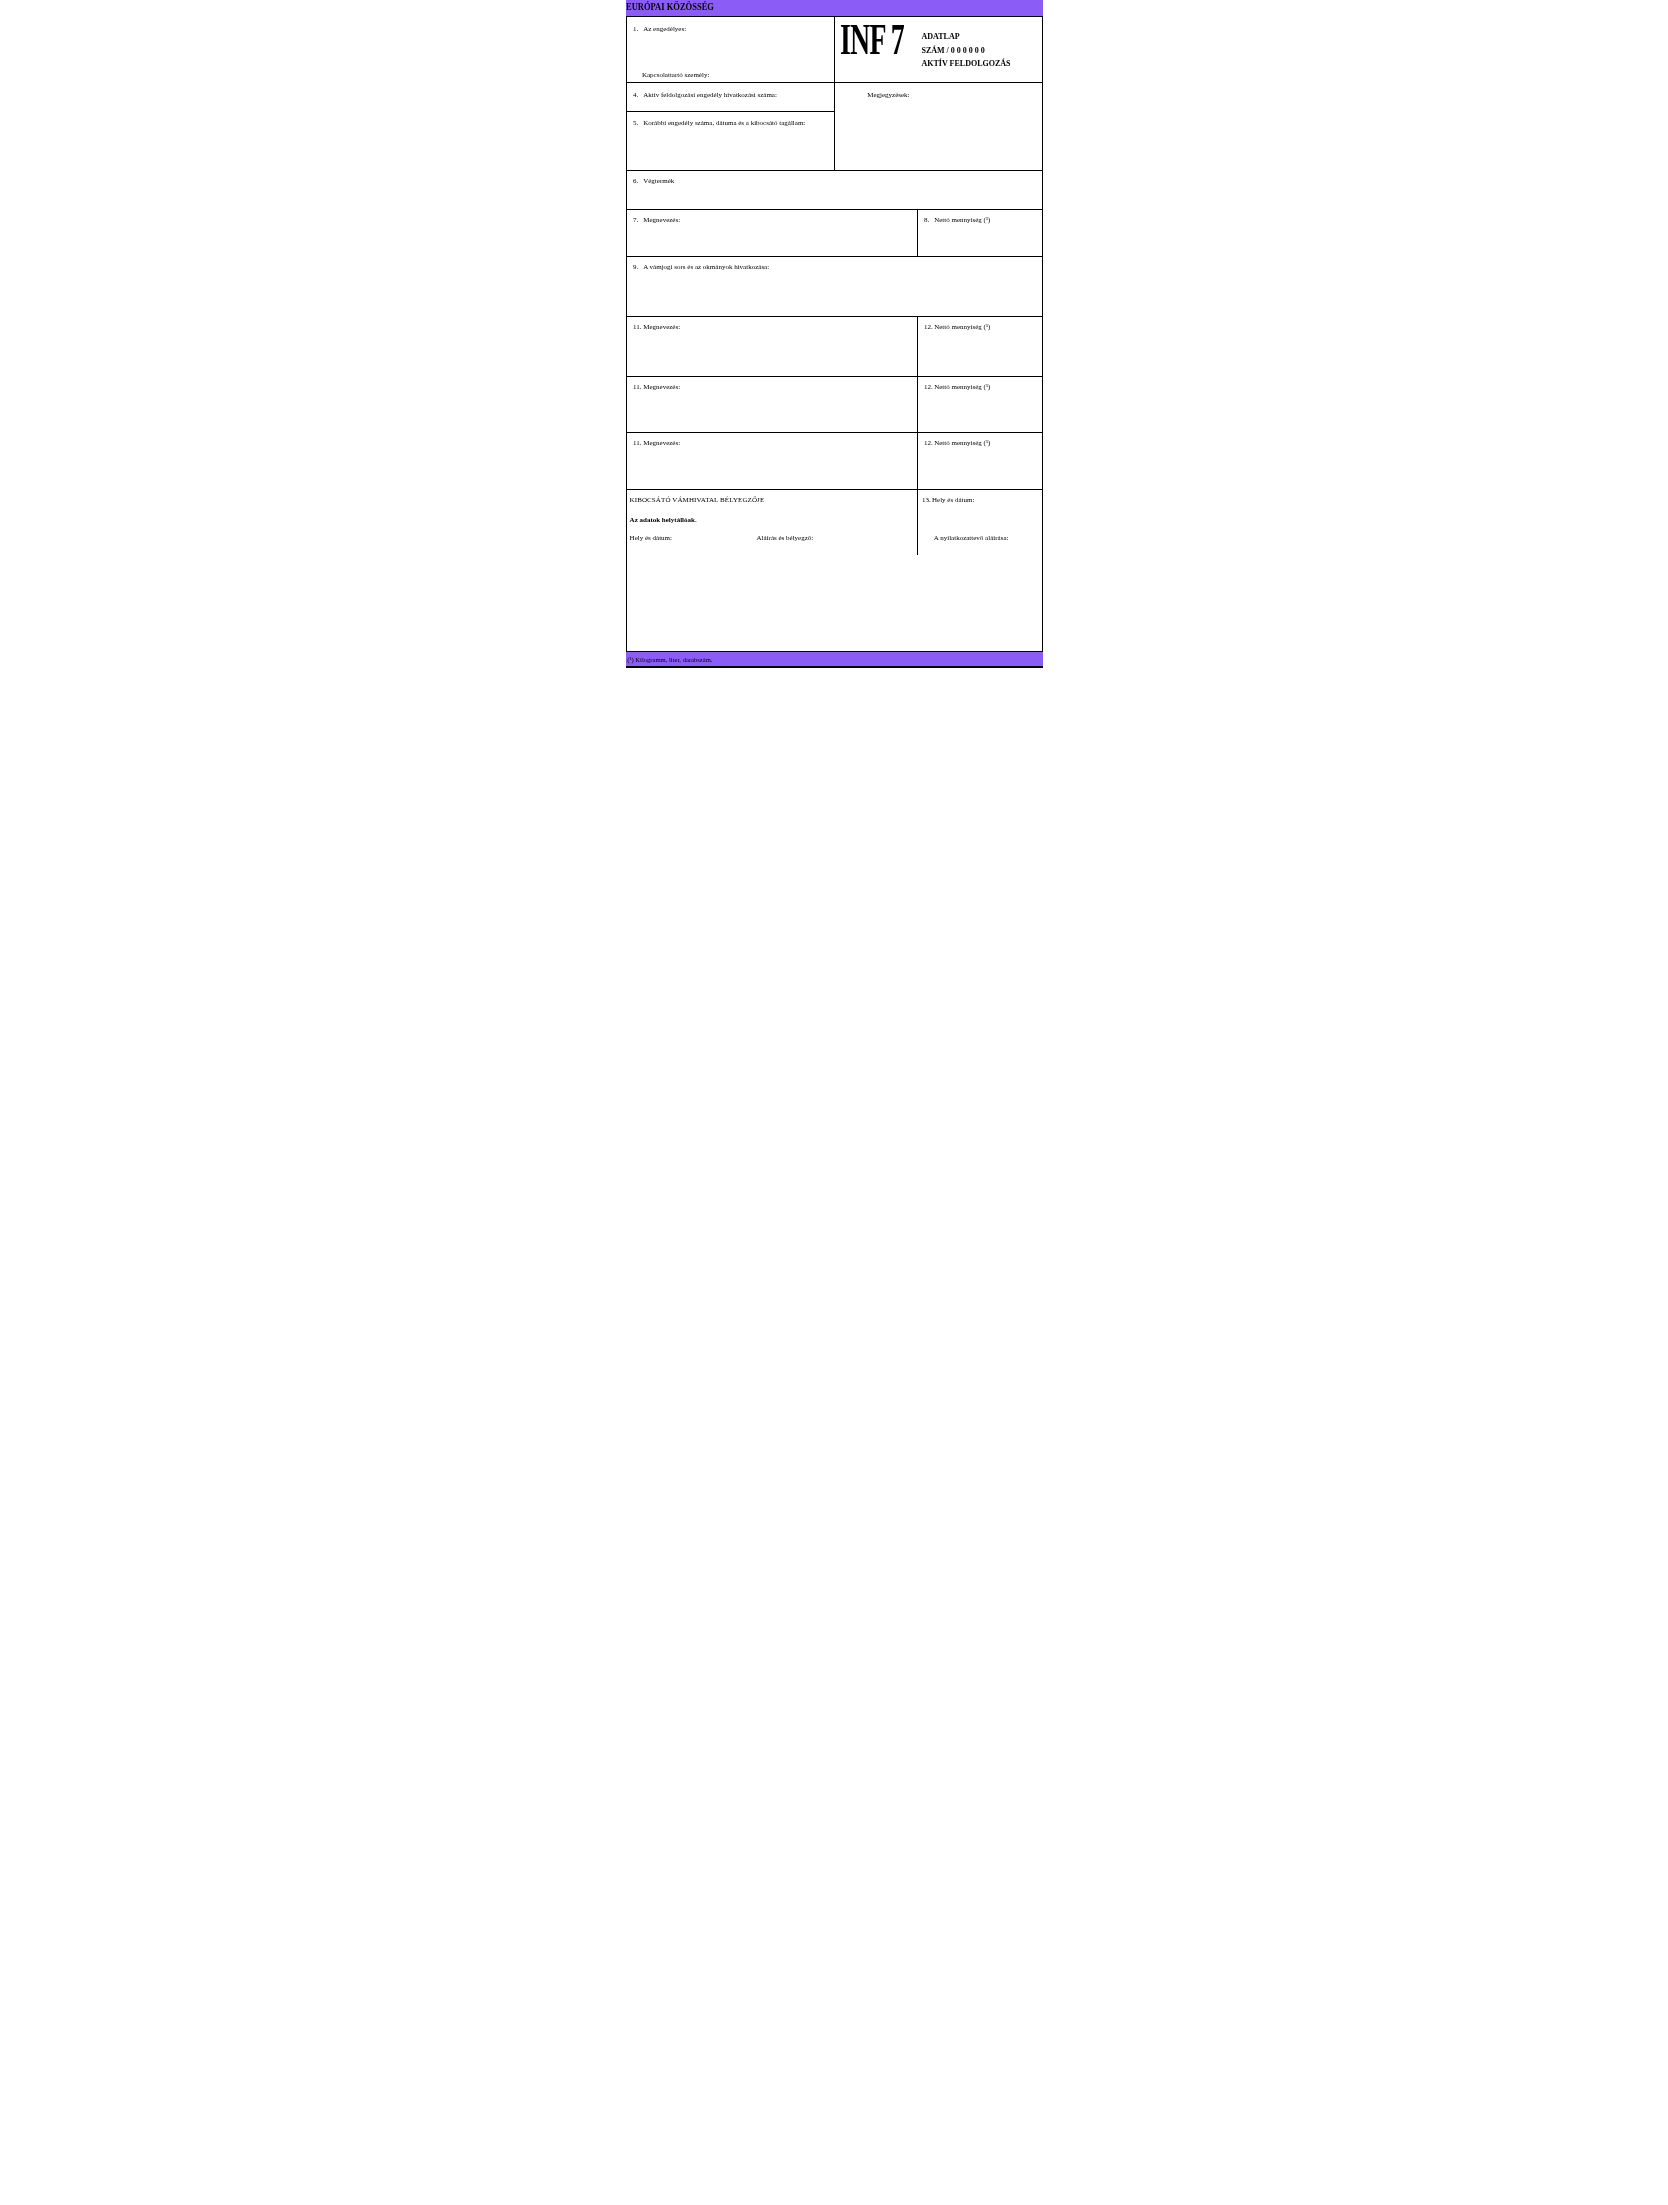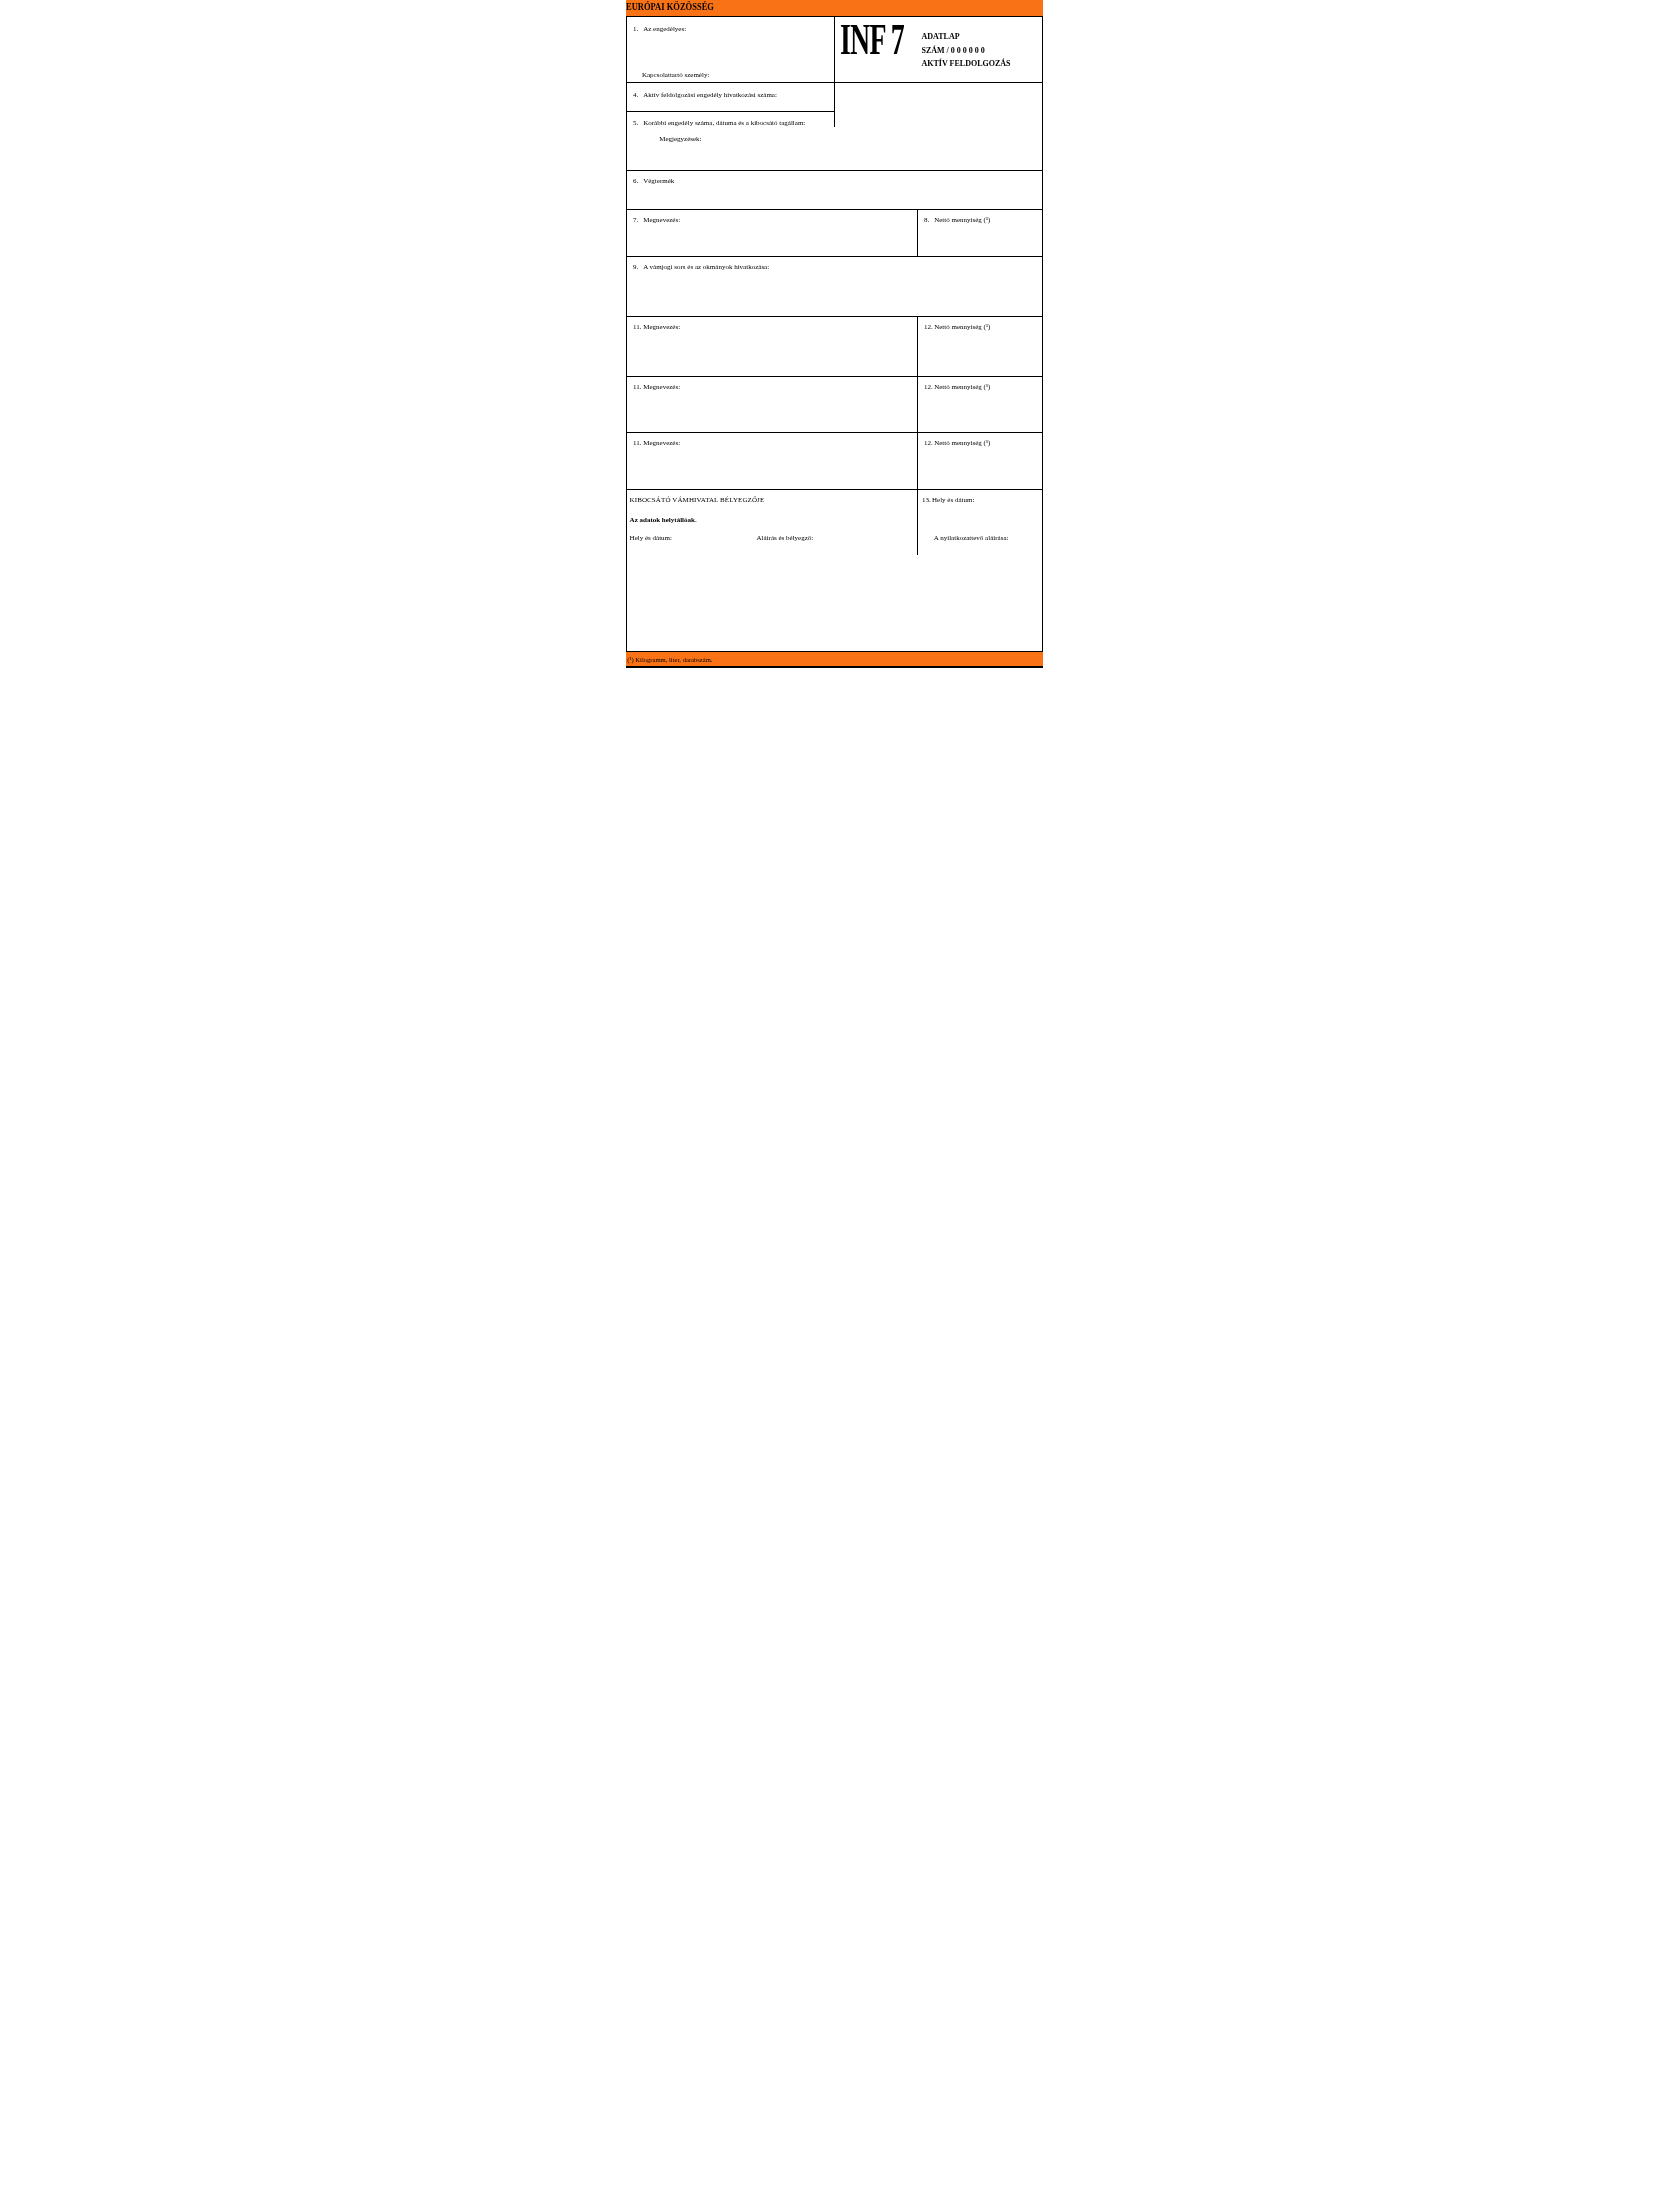--- a/index.html
+++ b/index.html
@@ -1,17 +1,17 @@
 <!DOCTYPE html>
 <html style="font-size:7px"><head>
 <meta charset="utf-8">
 <style>
   html, body { margin:0; padding:0; background:#ffffff; }
   body { font-family:"Liberation Serif", serif; color:#000; -webkit-font-smoothing:antialiased; }
-  .page { position:relative; width:417px; height:668px; margin:0 auto; background:#f97316; overflow:hidden; }
+  .page { position:relative; width:417px; height:668px; margin:0 auto; background:#8b5cf6; overflow:hidden; }
 
   .doc-header {
     position:absolute; top:1.3px; left:0.9px;
     font-size:10px; font-weight:bold; white-space:nowrap;
     transform:scaleX(0.85); transform-origin:left top;
   }
 
   .form {
     position:absolute; top:16px; left:0;
     width:417px; height:636px;
@@ -84,21 +84,21 @@
         <div class="inf-code">INF 7</div>
         <div class="inf-lines">
           <div>ADATLAP</div>
           <div>SZÁM / 0 0 0 0 0 0</div>
           <div>AKTÍV FELDOLGOZÁS</div>
         </div>
       </div>
     </div>
 
 
-    <div class="row" style="height:88px;flex-direction:column;">
+    <div class="row" style="height:88px;">
       <div class="midcol">
         <div class="box4 cell">
           <div class="lbl">
             <span class="no">4.</span><span>Aktív feldolgozási engedély hivatkozási száma:</span>
           </div>
         </div>
         <div class="box5 cell">
           <div class="lbl">
             <span class="no">5.</span><span>Korábbi engedély száma, dátuma és a kibocsátó tagállam:</span>
           </div>

